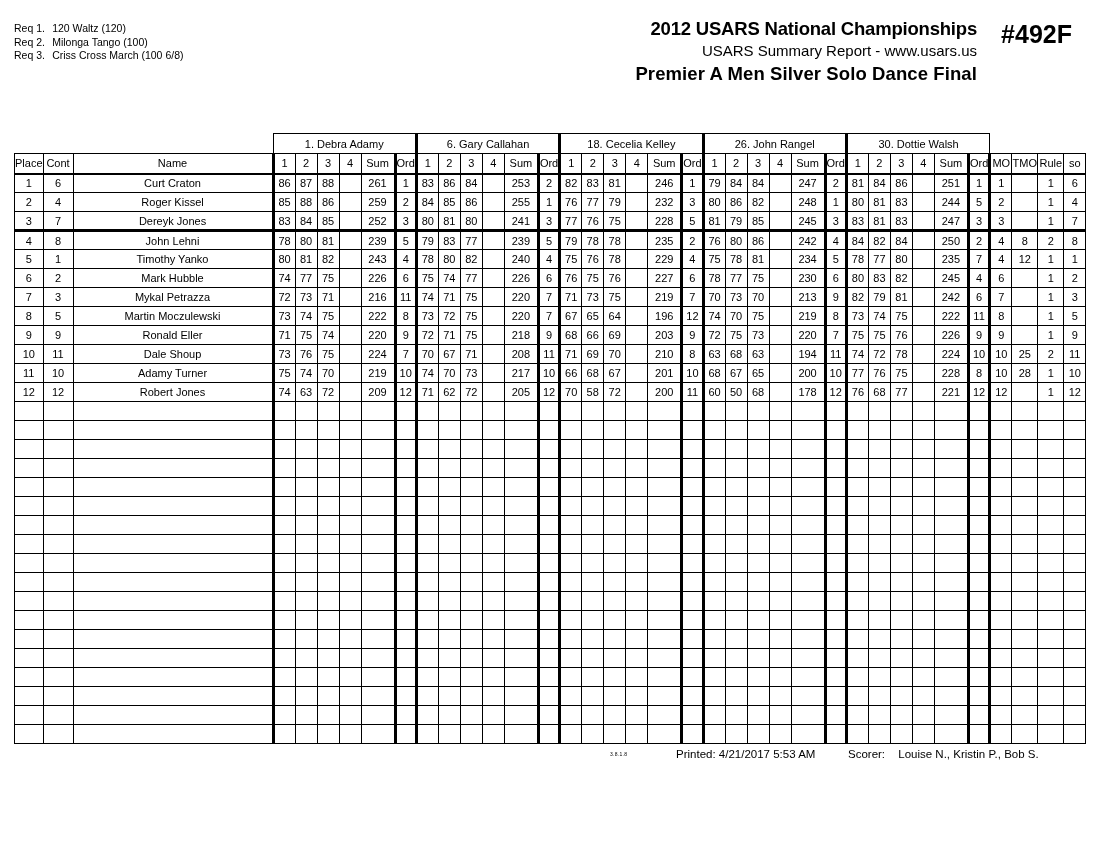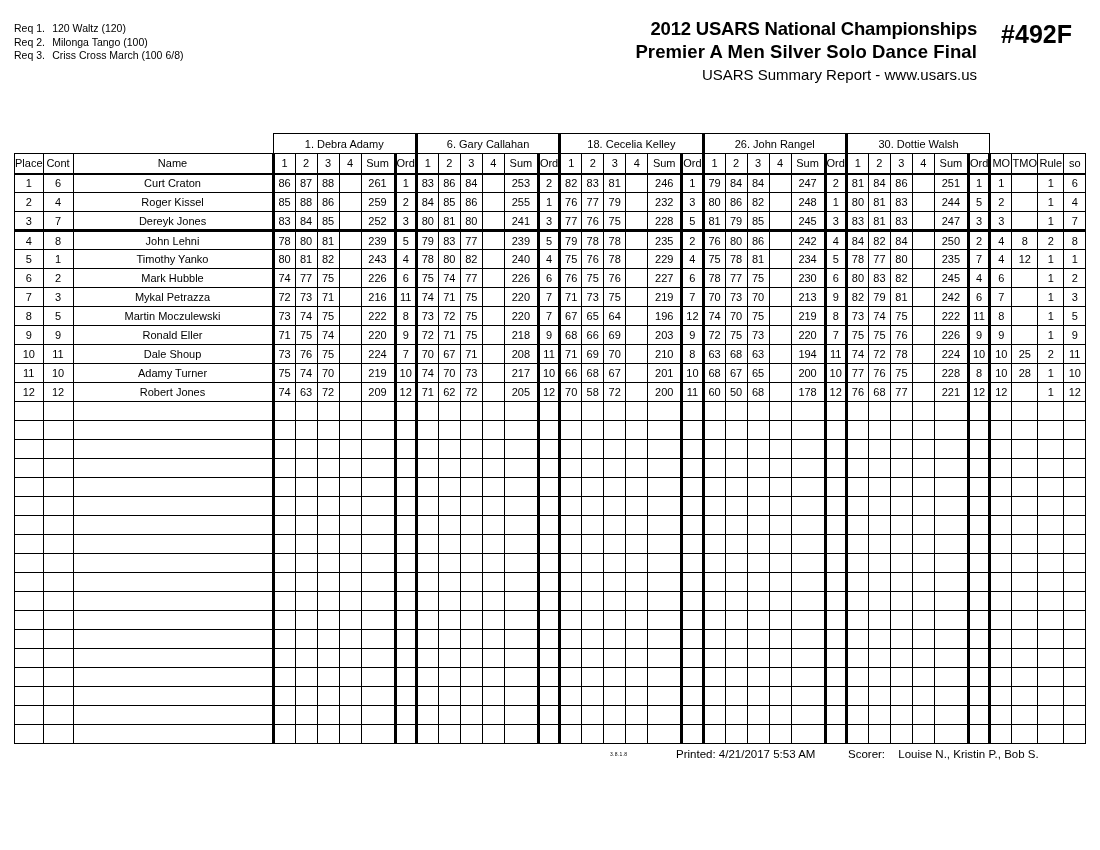--- a/index.html
+++ b/index.html
@@ -153,22 +153,22 @@
 <body>
 
 <div id="reqs">
     <span class="req-line"><span class="req-lbl">Req</span> <span class="req-num"> 1.</span><span class="req-txt">120 Waltz (120)</span></span>
     <span class="req-line"><span class="req-lbl">Req</span> <span class="req-num"> 2.</span><span class="req-txt">Milonga Tango (100)</span></span>
     <span class="req-line"><span class="req-lbl">Req</span> <span class="req-num"> 3.</span><span class="req-txt">Criss Cross March (100 6/8)</span></span>
   </div>
 
 <div id="title-block">
   <div id="meet-title">2012 USARS National Championships</div>
+  <div id="report-line">USARS Summary Report - www.usars.us</div>
   <div id="event-title">Premier A Men Silver Solo Dance Final</div>
-  <div id="report-line">USARS Summary Report - www.usars.us</div>
 </div>
 <div id="event-number">#492F</div>
 
 <table id="sheet">
   <colgroup id="sheet-cols">
       <col style="width: 28px;">
       <col style="width: 30px;">
       <col style="width: 200px;">
       <col style="width: 22px;">
       <col style="width: 22px;">

